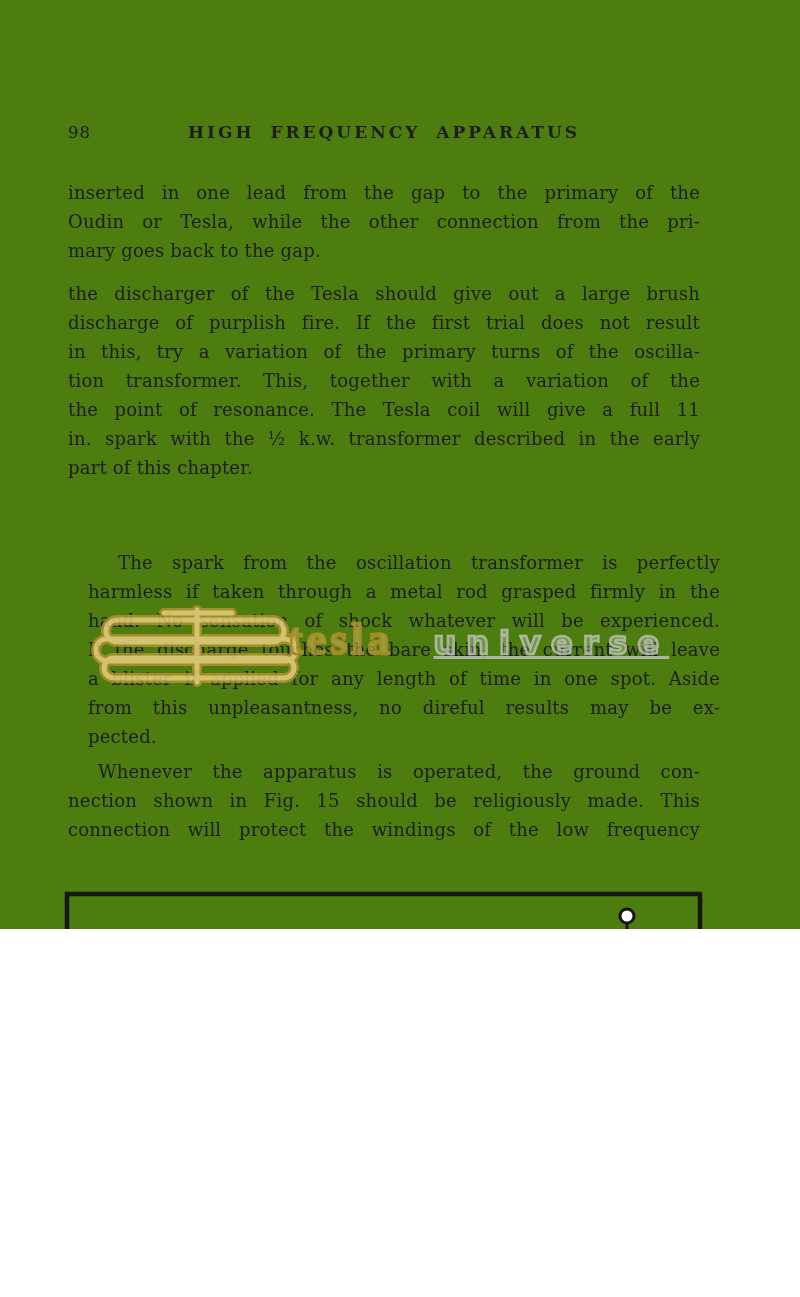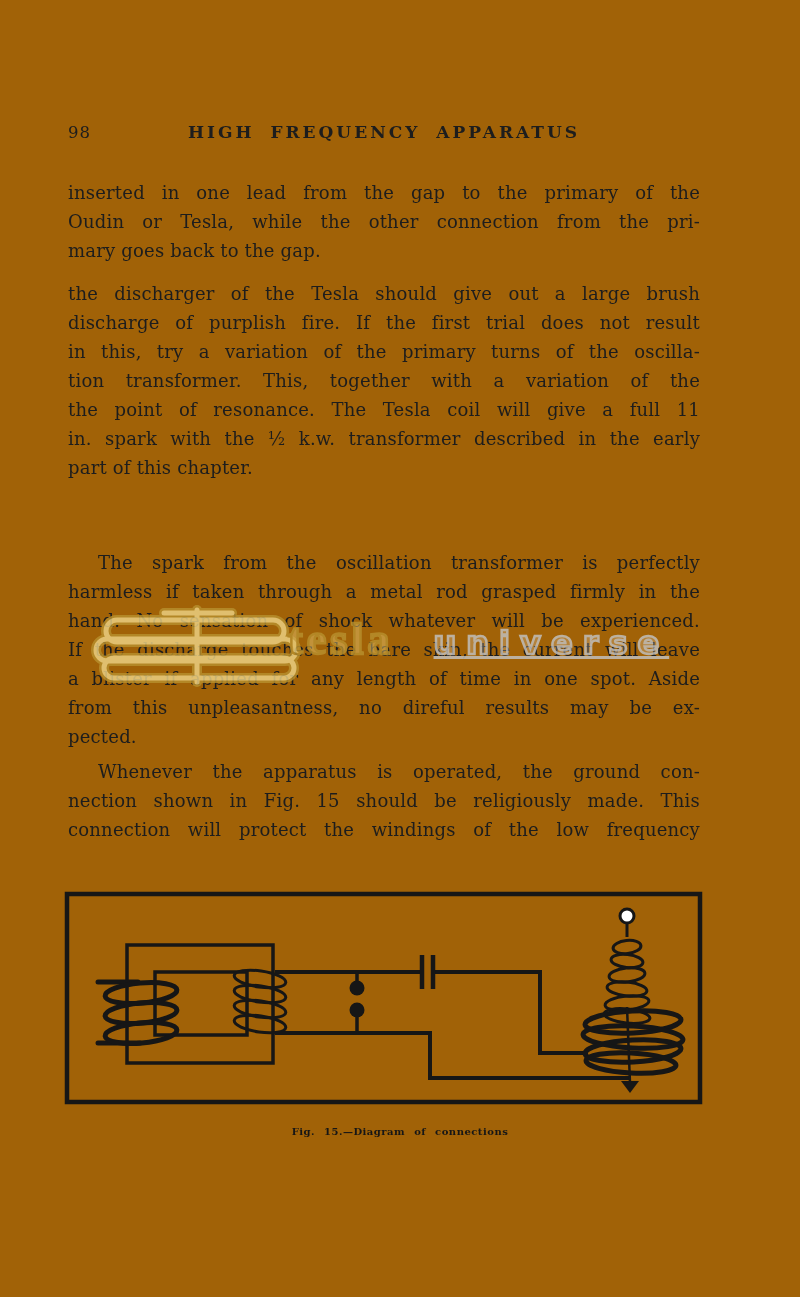--- a/index.html
+++ b/index.html
@@ -1,40 +1,40 @@
 <!DOCTYPE html>
 <html><head>
 <meta charset="utf-8">
 <style>
   html,body{margin:0;padding:0;background:#ffffff;}
   .page{
     position:relative;
-    width:800px;height:1297px;
-    background:#a16207;
+    width:800px;height:929px;
+    background:#4d7c0f;
     overflow:hidden;
     font-family:"DejaVu Serif","Liberation Serif",serif;
     color:#1d1d1d;
   }
   
   .header{position:absolute;top:122px;left:68px;width:632px;height:24px;}
   .pagenum{position:absolute;left:0;top:1px;font-size:16.5px;letter-spacing:1px;}
   .runtitle{
     position:absolute;left:0;right:0;top:0;text-align:center;
     font-size:17px;font-weight:700;letter-spacing:3px;word-spacing:7px;
   }
   
   .para{position:absolute;left:68px;width:632px;}
   .bl{
     font-size:18px;line-height:29px;
     text-align:justify;text-align-last:justify;
     letter-spacing:.2px;
   }
   .bl.last{text-align-last:left;}
   .bl.indent{text-indent:30px;}
-  .p1{top:178px;} .p2{top:279px;} .p3{top:548px;} .p4{top:757px;}
+  .p1{top:178px;} .p2{top:279px;} .p3{top:548px;margin-left:20px;} .p4{top:757px;}
   
   .watermark{
     position:absolute;left:70px;top:592px;width:690px;height:112px;
     opacity:.82;pointer-events:none;z-index:5;
   }
   .wm-logo{position:absolute;left:12px;top:6px;}
   .wm-text{
     position:absolute;left:218px;top:26px;white-space:nowrap;
     font-family:"DejaVu Sans","Liberation Sans",sans-serif;
     font-weight:700;line-height:44px;

